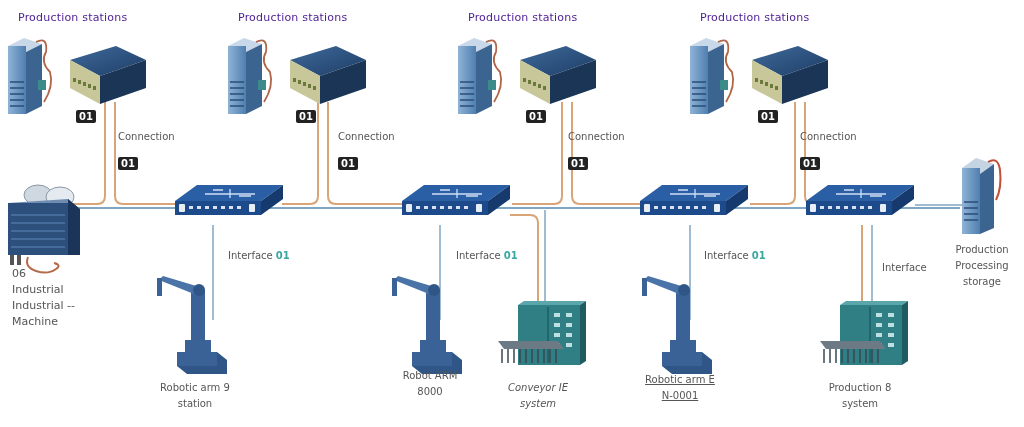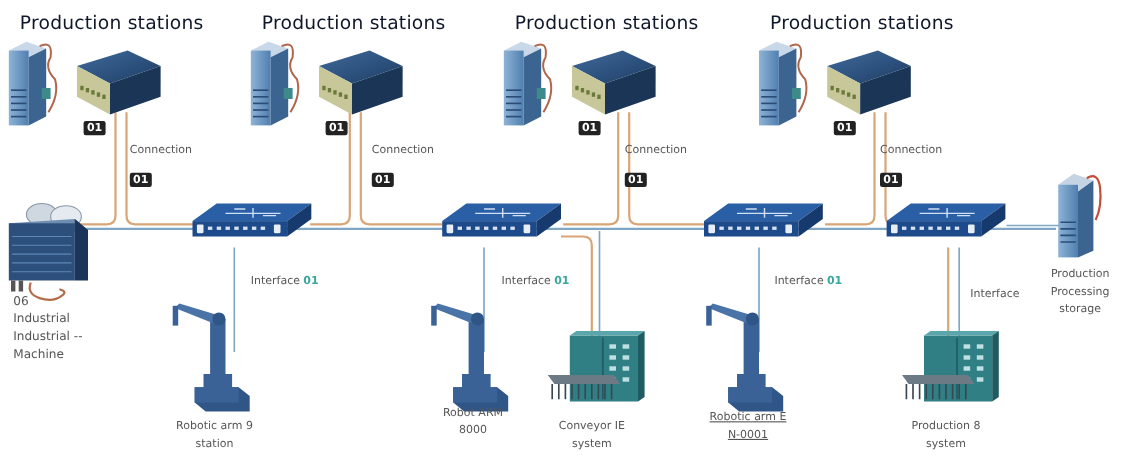--- a/index.html
+++ b/index.html
@@ -1,19 +1,19 @@
 <!DOCTYPE html>
 <html><head>
 <meta charset="utf-8">
 <style>
   html, body { margin:0; padding:0; background:#ffffff; }
   body { width:1024px; height:427px; position:relative; overflow:hidden; font-family:"DejaVu Sans", sans-serif; }
   #diagram { position:absolute; left:0; top:0; width:1024px; height:427px; }
   .lbl { position:absolute; font-family:"DejaVu Sans", sans-serif; color:#4a4a4a; white-space:nowrap; }
-  .group-title { font-size:17px; color:#0f172a; letter-spacing:0.2px; }
+  .group-title { font-size:11px; color:#4c1d95; letter-spacing:0.2px; }
   .link-lbl { font-size:10px; color:#555; }
   .badge { position:absolute; background:#222; color:#fff; font-size:10px; font-weight:bold; padding:1px 3px; border-radius:2px; font-family:"DejaVu Sans", sans-serif; }
   .dev-lbl { font-size:10px; color:#555; text-align:center; line-height:16px; }
   .left-lbl { font-size:11px; color:#555; line-height:16px; }
   .accent { color:#3aa6a0; font-weight:bold; }
 </style>
 </head>
 <body>
 
 <svg id="diagram" viewBox="0 0 1024 427" xmlns="http://www.w3.org/2000/svg">
@@ -358,21 +358,21 @@
 
 <div id="bottom-labels">
     <div class="lbl dev-lbl" style="left: 145px; top: 380px; width: 100px;">
       <div>Robotic arm 9</div>
       <div>station</div>
     </div>
     <div class="lbl dev-lbl" style="left: 380px; top: 368px; width: 100px;">
       <div>Robot ARM</div>
       <div>8000</div>
     </div>
-    <div class="lbl dev-lbl" style="left: 488px; top: 380px; width: 100px;">
+    <div class="lbl dev-lbl" style="left: 488px; top: 380px; width: 100px; font-style: italic;">
       <div>Conveyor IE</div>
       <div>system</div>
     </div>
     <div class="lbl dev-lbl" style="left: 630px; top: 372px; width: 100px; text-decoration: underline;">
       <div>Robotic arm E</div>
       <div>N-0001</div>
     </div>
     <div class="lbl dev-lbl" style="left: 810px; top: 380px; width: 100px;">
       <div>Production 8</div>
       <div>system</div>

